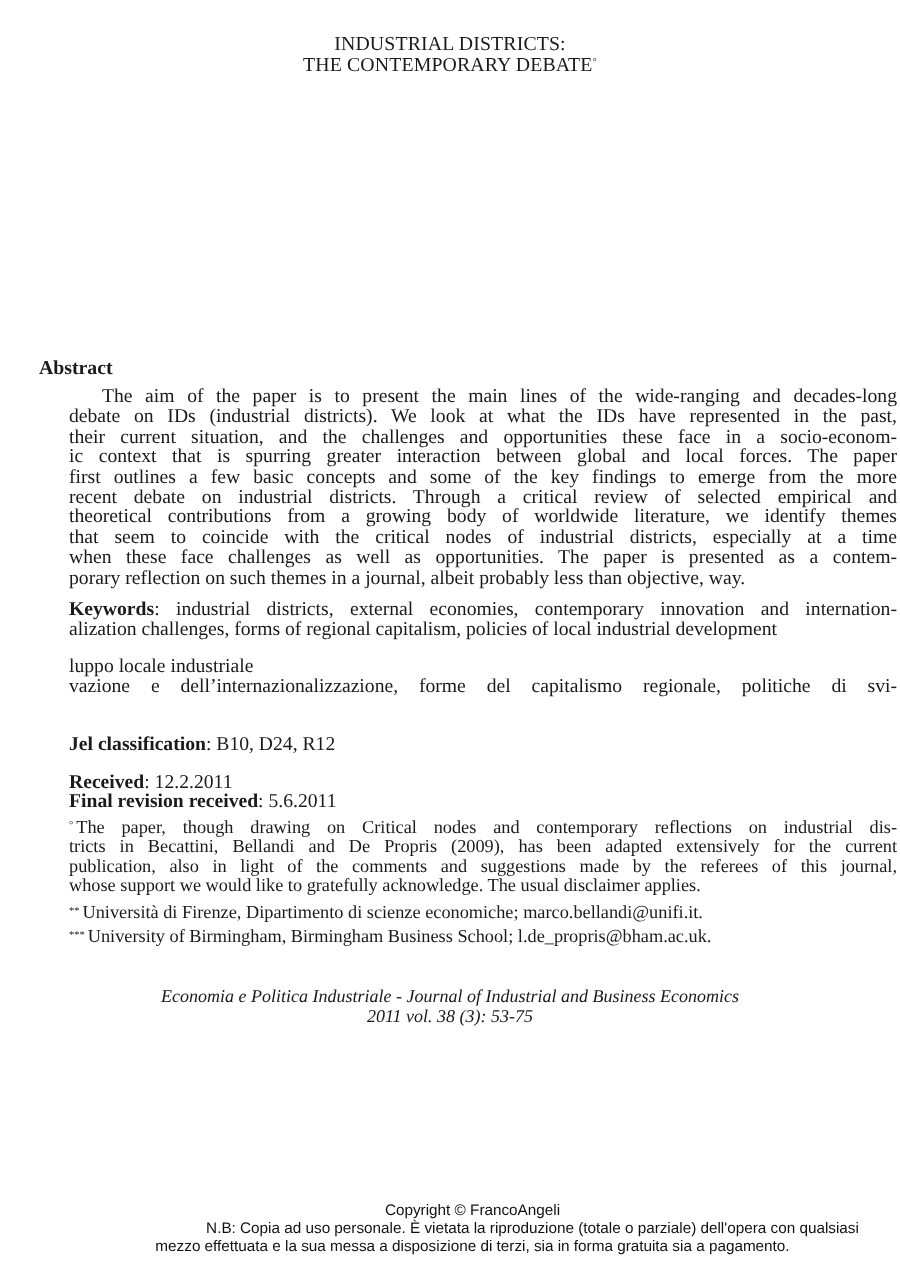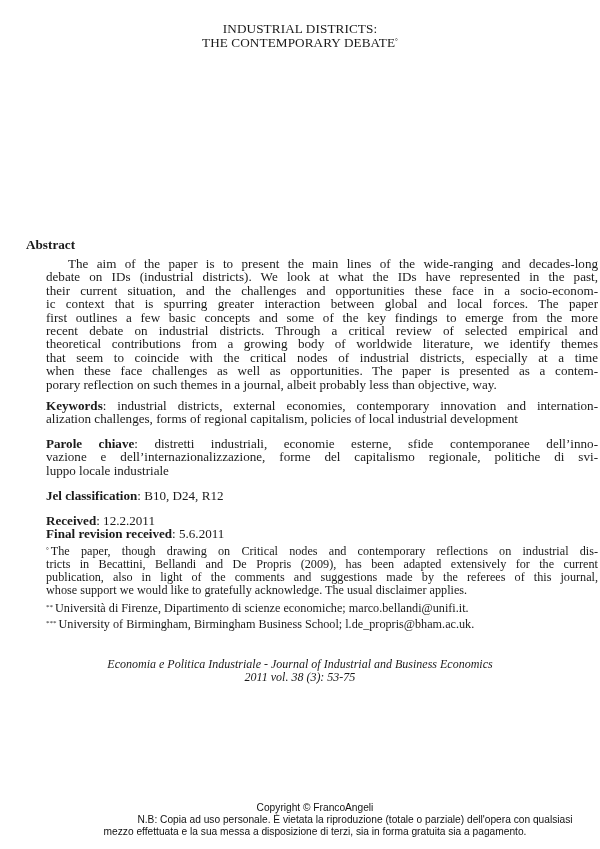--- a/index.html
+++ b/index.html
@@ -45,23 +45,22 @@
     <span class="line">when these face challenges as well as opportunities. The paper is presented as a contem-</span>
     <span class="line last">porary reflection on such themes in a journal, albeit probably less than objective, way.</span>
   </div>
 
   <div class="block" style="top:394px;">
     <span class="line"><span class="bold">Keywords</span><span>: industrial districts, external economies, contemporary innovation and internation-</span></span>
     <span class="line last">alization challenges, forms of regional capitalism, policies of local industrial development</span>
   </div>
 
   <div class="block" style="top:432px;">
-    <span class="line"><span class="bold">Parole chiave</span><span>: distretti industriali, economie esterne, sfide contemporanee dell’inno-</span></span>
+    <span class="line last">luppo locale industriale</span>
     <span class="line">vazione e dell’internazionalizzazione, forme del capitalismo regionale, politiche di svi-</span>
-    <span class="line last">luppo locale industriale</span>
   </div>
 
   <div class="block" style="top:484px;">
     <span class="line last"><span class="bold">Jel classification</span><span>: B10, D24, R12</span></span>
   </div>
 
   <div class="block" style="top:509px;">
     <span class="line last"><span class="bold">Received</span><span>: 12.2.2011</span></span>
     <span class="line last"><span class="bold">Final revision received</span><span>: 5.6.2011</span></span>
   </div>

